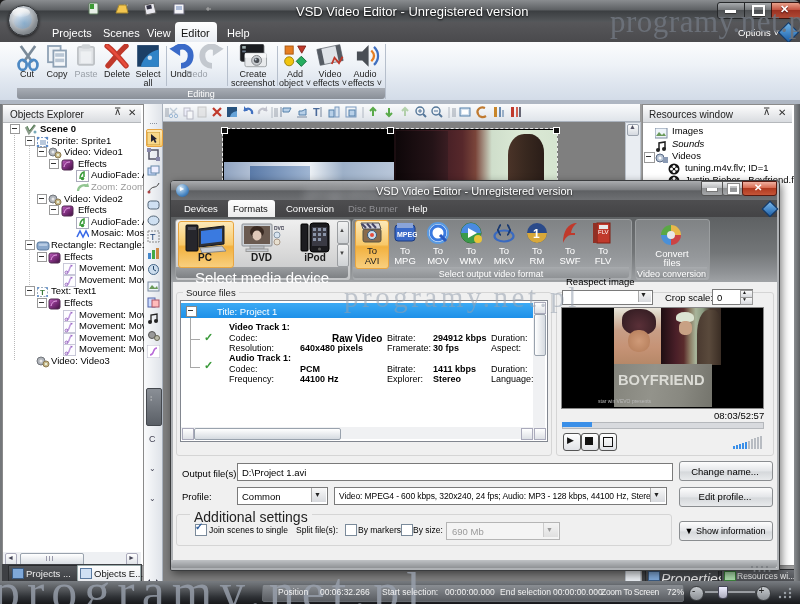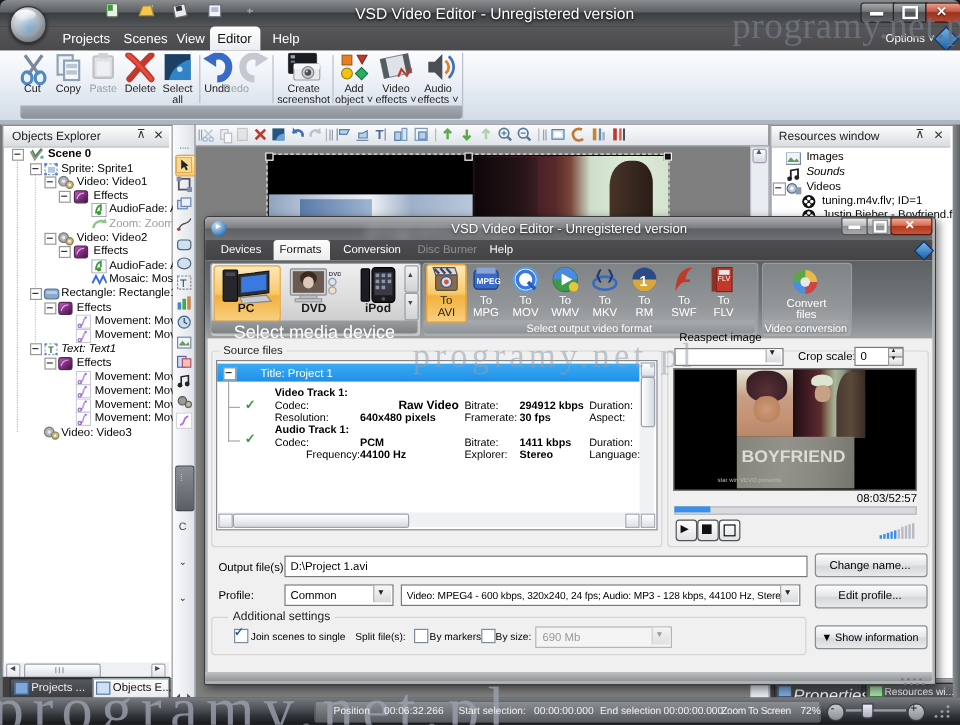--- a/index.html
+++ b/index.html
@@ -51,20 +51,21 @@
 <div class="a" style="left:175px;top:22px;width:42px;height:20px;background:linear-gradient(#fff,#e8ecf2);border-radius:4px 4px 0 0;"></div>
 <div class="tx" style="left:181px;top:27px;font-size:11px;color:#111;">Editor</div>
 <div class="tx" style="left:227px;top:27px;font-size:11px;color:#fff;">Help</div>
 <div class="tx" style="left:738px;top:27px;font-size:9.5px;color:#fff;">Options ˅</div>
 <div class="a" style="left:781px;top:25px;width:13px;height:13px;background:linear-gradient(135deg,#6db3e8,#1b5fa8);transform:rotate(45deg);border:1px solid #0c3a70;"></div>
 
 <div class="a" style="left:0;top:42px;width:800px;height:58px;background:linear-gradient(#fbfcfd,#eef2f7 40%,#dfe6ef 70%,#d3dce8);border-bottom:1px solid #8c95a3;"></div>
 <div class="a" style="left:0;top:100px;width:800px;height:4px;background:#aeb6c2;"></div>
 
 <div class="a" style="left:17px;top:88px;width:368px;height:11px;background:linear-gradient(#a8adb5,#898f98);border-radius:0 0 3px 3px;"></div>
+<div class="tx" style="left:17px;top:88.5px;width:368px;text-align:center;font-size:9px;color:#fff;">Editing</div>
 
 <div class="a" style="left:166px;top:46px;width:1px;height:40px;background:#b6bfcc;"></div>
 <div class="a" style="left:227px;top:46px;width:1px;height:40px;background:#b6bfcc;"></div>
 <div class="a" style="left:277px;top:46px;width:1px;height:40px;background:#b6bfcc;"></div>
 <div class="a" style="left:385px;top:44px;width:1px;height:55px;background:#b6bfcc;"></div>
 
 <div class="a" style="left:0;top:44px;width:420px;height:44px;">
 <svg width="420" height="46">
 
  <g transform="translate(28,11) scale(0.9)">
@@ -419,21 +420,21 @@
       <div class="a" style="left:25px;top:286px;width:8px;height:8px;background:#fff;border:1px solid #999;"></div>
       <div class="a" style="left:27px;top:290px;width:5px;height:1px;background:#333;"></div>
       <div class="a" style="left:36px;top:284px;"><svg width="14" height="12">
           <rect x="1.5" y="1.5" width="10" height="9" fill="none" stroke="#9ab" stroke-dasharray="2 1.5"></rect>
           <text x="4" y="9" font-size="8" fill="#3a7a3a" font-weight="bold">T</text>
           <circle cx="2" cy="2" r="1" fill="#5a8ac8"></circle>
           <circle cx="11" cy="2" r="1" fill="#5a8ac8"></circle>
           <circle cx="2" cy="10" r="1" fill="#5a8ac8"></circle>
           <circle cx="11" cy="10" r="1" fill="#5a8ac8"></circle>
         </svg></div>
-      <div class="tx" style="left:51px;top:285px;font-size:9.5px;color:#000;font-style:italic;">Text: Text1</div>
+      <div class="tx" style="left:51px;top:285px;font-size:9.5px;color:#000;">Text: Text1</div>
       <div class="a" style="left:37px;top:298px;width:8px;height:8px;background:#fff;border:1px solid #999;"></div>
       <div class="a" style="left:39px;top:302px;width:5px;height:1px;background:#333;"></div>
       <div class="a" style="left:48px;top:296px;"><svg width="13" height="12">
           <defs>
             <linearGradient id="pg" x1="0" y1="0" x2="1" y2="1">
               <stop offset="0" stop-color="#c060c0"></stop>
               <stop offset="0.5" stop-color="#803080"></stop>
               <stop offset="1" stop-color="#401040"></stop>
             </linearGradient>
           </defs>
@@ -843,21 +844,21 @@
 <div class="tx" style="left:300px;top:342.5px;font-size:9px;color:#000;font-weight:bold;">640x480 pixels</div>
 <div class="tx" style="left:387px;top:342.5px;font-size:9px;color:#000;">Framerate:</div>
 <div class="tx" style="left:433px;top:342.5px;font-size:9px;color:#000;font-weight:bold;">30 fps</div>
 <div class="tx" style="left:491px;top:342.5px;font-size:9px;color:#000;">Aspect:</div>
 <div class="tx" style="left:229px;top:353px;font-size:9px;color:#000;font-weight:bold;">Audio Track 1:</div>
 <div class="tx" style="left:229px;top:363.5px;font-size:9px;color:#000;">Codec:</div>
 <div class="tx" style="left:300px;top:363.5px;font-size:9px;color:#000;font-weight:bold;">PCM</div>
 <div class="tx" style="left:387px;top:363.5px;font-size:9px;color:#000;">Bitrate:</div>
 <div class="tx" style="left:433px;top:363.5px;font-size:9px;color:#000;font-weight:bold;">1411 kbps</div>
 <div class="tx" style="left:491px;top:363.5px;font-size:9px;color:#000;">Duration:</div>
-<div class="tx" style="left:229px;top:373.5px;font-size:9px;color:#000;margin-left:26px;">Frequency:</div>
+<div class="tx" style="left:229px;top:373.5px;font-size:9px;color:#000;">Frequency:</div>
 <div class="tx" style="left:300px;top:373.5px;font-size:9px;color:#000;font-weight:bold;">44100 Hz</div>
 <div class="tx" style="left:387px;top:373.5px;font-size:9px;color:#000;">Explorer:</div>
 <div class="tx" style="left:433px;top:373.5px;font-size:9px;color:#000;font-weight:bold;">Stereo</div>
 <div class="tx" style="left:491px;top:373.5px;font-size:9px;color:#000;">Language:</div>
 
 <div class="a" style="left:533px;top:301px;width:12px;height:138px;background:#f0f1f3;"></div>
 <div class="a" style="left:534px;top:302px;width:10px;height:10px;background:linear-gradient(#fff,#dde0e5);border:1px solid #aab;"></div>
 <div class="a" style="left:534px;top:314px;width:10px;height:40px;background:linear-gradient(90deg,#fff,#d5dae0);border:1px solid #99a2ad;border-radius:2px;"></div>
 <div class="a" style="left:534px;top:428px;width:10px;height:10px;background:linear-gradient(#fff,#dde0e5);border:1px solid #aab;"></div>
 <div class="a" style="left:181px;top:427px;width:352px;height:12px;background:#f0f1f3;"></div>
@@ -931,21 +932,21 @@
 <div class="a" style="left:311px;top:488px;width:14px;height:14px;background:linear-gradient(#f8f8f8,#d8dade);border-left:1px solid #aaa;"></div>
 <div class="tx" style="left:314px;top:491px;font-size:7px;color:#222;">▼</div>
 <div class="a" style="left:334px;top:487px;width:331px;height:16px;background:#fff;border:1px solid #7a7a7a;"></div>
 <div class="tx" style="left:339px;top:491px;font-size:8.5px;letter-spacing:-0.1px;color:#000;">Video: MPEG4 - 600 kbps, 320x240, 24 fps; Audio: MP3 - 128 kbps, 44100 Hz, Stereo</div>
 <div class="a" style="left:650px;top:488px;width:14px;height:14px;background:linear-gradient(#f8f8f8,#d8dade);border-left:1px solid #aaa;"></div>
 <div class="tx" style="left:653px;top:491px;font-size:7px;color:#222;">▼</div>
 <div class="a" style="left:679px;top:487px;width:92px;height:18px;background:linear-gradient(#fdfdfd,#e3e5e8 50%,#d5d8db 55%,#e8eaec);border:1px solid #8a8d90;border-radius:3px;"></div>
 <div class="tx" style="left:679px;top:491px;width:92px;text-align:center;font-size:9.5px;color:#000;">Edit profile...</div>
 
 <div class="a" style="left:176px;top:514px;width:494px;height:30px;border:1px solid #d5d5d5;border-radius:3px;"></div>
-<div class="tx" style="left:190px;top:509px;font-size:10px;color:#222;background:#f0f0f0;padding:0 4px;">Additional settings</div>
+<div class="tx" style="left:190px;top:509px;font-size:14px;color:#222;background:#f0f0f0;padding:0 4px;">Additional settings</div>
 <div class="a" style="left:195px;top:524px;width:10px;height:10px;background:#fff;border:1px solid #7a8a9a;"></div>
 <div class="tx" style="left:195px;top:521px;font-size:10px;color:#2a5a9a;font-weight:bold;">✓</div>
 <div class="tx" style="left:209px;top:525px;font-size:8.5px;color:#000;">Join scenes to single</div>
 <div class="tx" style="left:296px;top:525px;font-size:8.5px;color:#000;">Split file(s):</div>
 <div class="a" style="left:345px;top:524px;width:10px;height:10px;background:#fff;border:1px solid #7a8a9a;"></div>
 <div class="tx" style="left:358px;top:525px;font-size:8.5px;color:#000;">By markers</div>
 <div class="a" style="left:401px;top:524px;width:10px;height:10px;background:#fff;border:1px solid #7a8a9a;"></div>
 <div class="tx" style="left:413px;top:525px;font-size:8.5px;color:#000;">By size:</div>
 <div class="a" style="left:446px;top:522px;width:112px;height:16px;background:#f4f4f4;border:1px solid #b5b5b5;"></div>
 <div class="tx" style="left:452px;top:526px;font-size:9.5px;color:#9a9a9a;">690 Mb</div>

